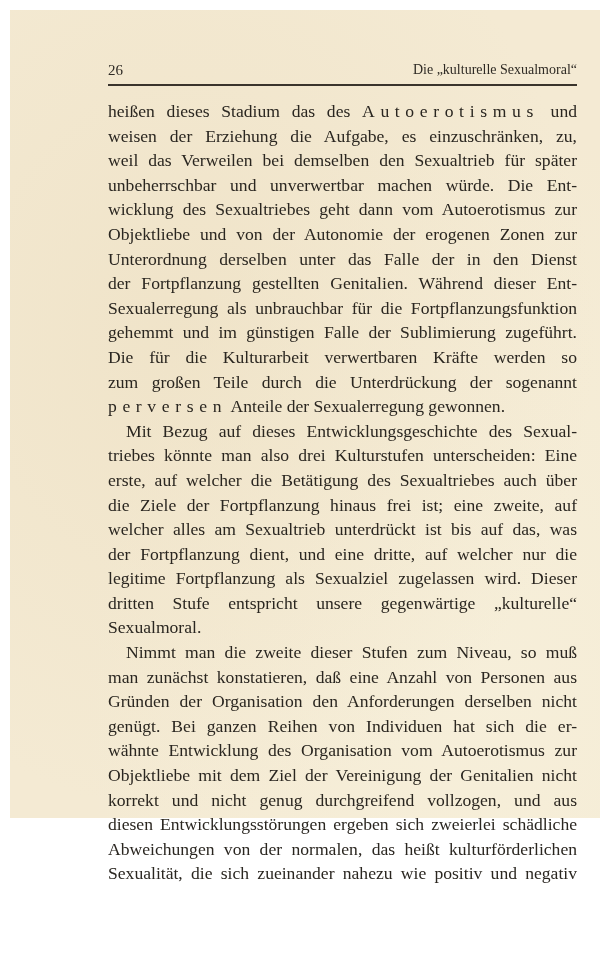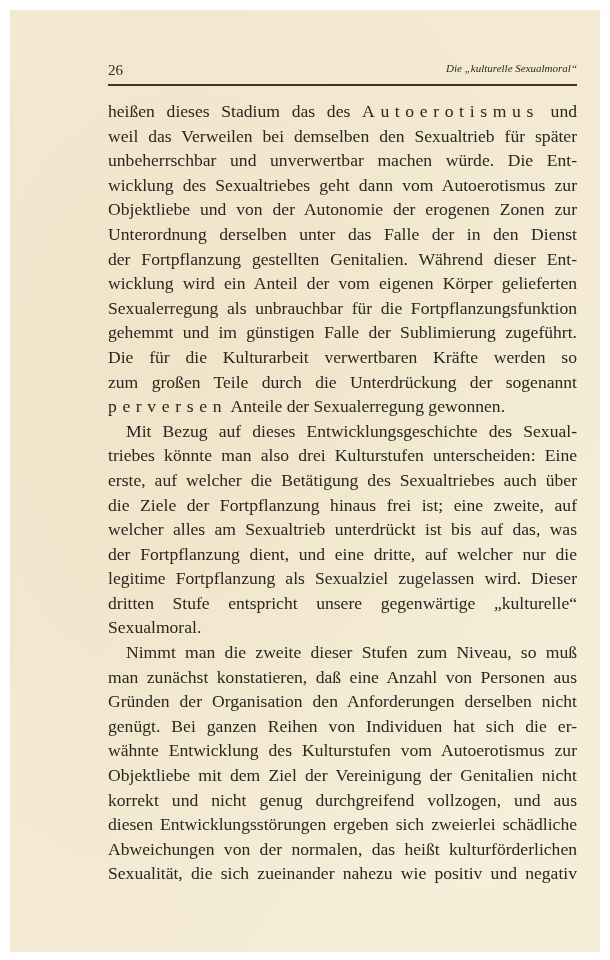--- a/index.html
+++ b/index.html
@@ -8,21 +8,21 @@
     width: 610px;
     height: 960px;
     background: #ffffff;
     overflow: hidden;
   }
   .page {
     position: absolute;
     left: 10px;
     top: 10px;
     width: 590px;
-    height: 942px;
+    height: 808px;
     background: #f4ead3;
     background-image: radial-gradient(ellipse at 30% 40%, rgba(236,222,192,0.55), rgba(244,234,211,0) 70%),
                       radial-gradient(ellipse at 80% 85%, rgba(248,242,222,0.6), rgba(244,234,211,0) 60%);
   }
   .running-head {
     position: absolute;
     left: 98px;
     top: 50px;
     width: 469px;
     height: 22px;
@@ -33,22 +33,21 @@
   .folio {
     position: absolute;
     left: 0;
     top: 2px;
     font-size: 15px;
   }
   .head-title {
     position: absolute;
     right: 0;
     top: 2px;
-    font-style: italic;
-    font-size: 11px;
+    font-size: 14px;
   }
   .rule {
     position: absolute;
     left: 98px;
     top: 74px;
     width: 469px;
     height: 1.5px;
     background: #3a342c;
   }
   .body-text {
@@ -84,46 +83,46 @@
 <div class="page">
 
   <div class="running-head">
     <span class="folio">26</span>
     <span class="head-title">Die „kulturelle Sexualmoral“</span>
   </div>
   <div class="rule"></div>
 
   <div class="body-text">
     <span class="line"><span>heißen dieses Stadium das des </span><span class="spaced">Autoerotismus</span><span> und</span></span>
+    <span class="line">weisen der Erziehung die Aufgabe, es einzuschränken, zu,</span>
     <span class="line">weil das Verweilen bei demselben den Sexualtrieb für später</span>
     <span class="line">unbeherrschbar und unverwertbar machen würde. Die Ent-</span>
     <span class="line">wicklung des Sexualtriebes geht dann vom Autoerotismus zur</span>
     <span class="line">Objektliebe und von der Autonomie der erogenen Zonen zur</span>
     <span class="line">Unterordnung derselben unter das Falle der in den Dienst</span>
     <span class="line">der Fortpflanzung gestellten Genitalien. Während dieser Ent-</span>
-    <span class="line">wicklung wird ein Anteil der vom eigenen Körper gelieferten</span>
     <span class="line">Sexualerregung als unbrauchbar für die Fortpflanzungsfunktion</span>
     <span class="line">gehemmt und im günstigen Falle der Sublimierung zugeführt.</span>
     <span class="line">Die für die Kulturarbeit verwertbaren Kräfte werden so</span>
     <span class="line">zum großen Teile durch die Unterdrückung der sogenannt</span>
     <span class="line last"><span></span><span class="spaced">perversen</span><span> Anteile der Sexualerregung gewonnen.</span></span>
     <span class="line indent">Mit Bezug auf dieses Entwicklungsgeschichte des Sexual-</span>
     <span class="line">triebes könnte man also drei Kulturstufen unterscheiden: Eine</span>
     <span class="line">erste, auf welcher die Betätigung des Sexualtriebes auch über</span>
     <span class="line">die Ziele der Fortpflanzung hinaus frei ist; eine zweite, auf</span>
     <span class="line">welcher alles am Sexualtrieb unterdrückt ist bis auf das, was</span>
     <span class="line">der Fortpflanzung dient, und eine dritte, auf welcher nur die</span>
     <span class="line">legitime Fortpflanzung als Sexualziel zugelassen wird. Dieser</span>
     <span class="line">dritten Stufe entspricht unsere gegenwärtige „kulturelle“</span>
     <span class="line last">Sexualmoral.</span>
     <span class="line indent">Nimmt man die zweite dieser Stufen zum Niveau, so muß</span>
     <span class="line">man zunächst konstatieren, daß eine Anzahl von Personen aus</span>
     <span class="line">Gründen der Organisation den Anforderungen derselben nicht</span>
     <span class="line">genügt. Bei ganzen Reihen von Individuen hat sich die er-</span>
-    <span class="line">wähnte Entwicklung des Kulturstufen vom Autoerotismus zur</span>
+    <span class="line">wähnte Entwicklung des Organisation vom Autoerotismus zur</span>
     <span class="line">Objektliebe mit dem Ziel der Vereinigung der Genitalien nicht</span>
     <span class="line">korrekt und nicht genug durchgreifend vollzogen, und aus</span>
     <span class="line">diesen Entwicklungsstörungen ergeben sich zweierlei schädliche</span>
     <span class="line">Abweichungen von der normalen, das heißt kulturförderlichen</span>
     <span class="line">Sexualität, die sich zueinander nahezu wie positiv und negativ</span>
   </div>
 
 </div>
 
 </body></html>

